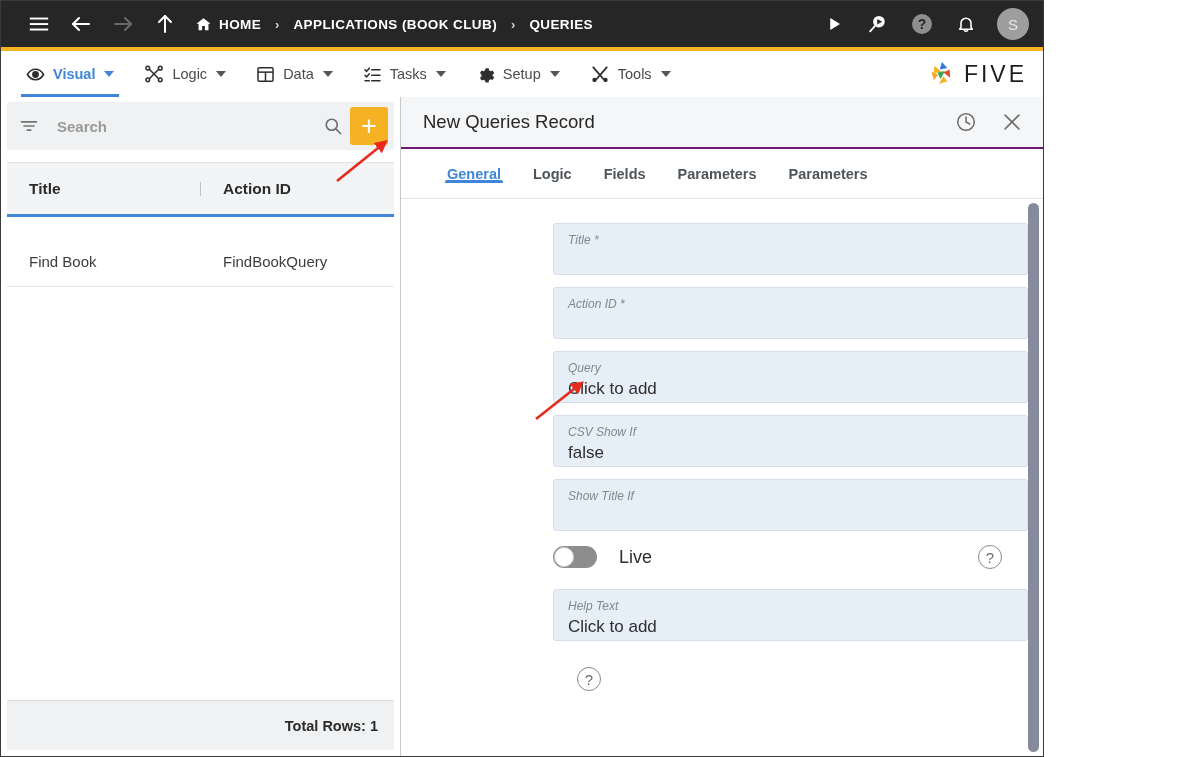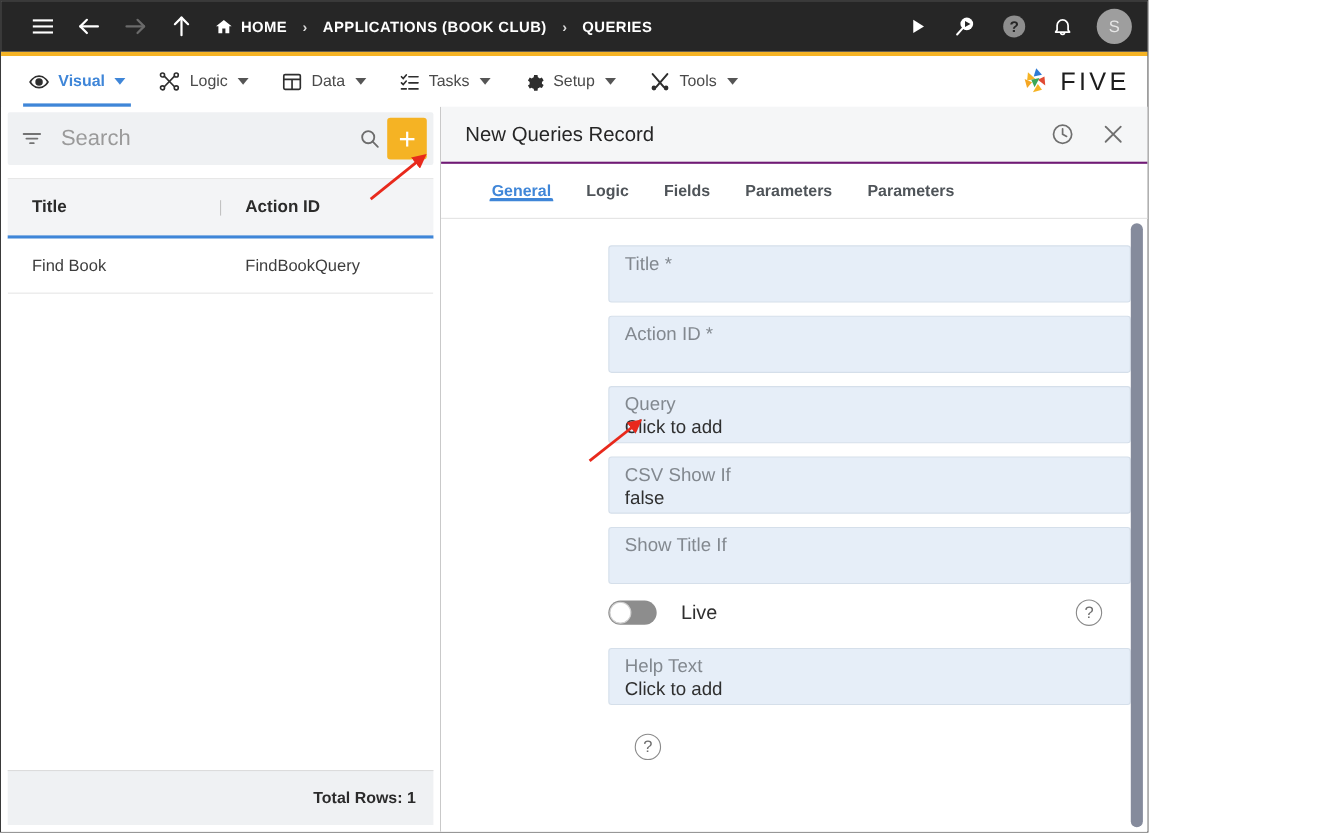--- a/index.html
+++ b/index.html
@@ -110,33 +110,34 @@
     height: 48px; flex: 0 0 48px;
     margin: 5px 6px 0 6px;
     background: #eff1f3;
     display: flex; align-items: center;
     padding: 0 6px 0 12px;
     border-radius: 2px;
   }
   .filter-icon { width: 26px; display: flex; align-items: center; color: #737373; }
   .search-input {
     flex: 1; border: none; outline: none; background: transparent;
-    font-size: 20px; color: #3c3c3c; padding-left: 12px;
+    font-size: 15px; color: #3c3c3c; padding-left: 12px;
     font-family: "Liberation Sans", sans-serif;
+    font-weight: bold;
   }
   .search-input::placeholder { color: #9a9a9a; }
   .search-glass { width: 34px; display: flex; align-items: center; justify-content: center; color: #6d6d6d; }
   .add-btn {
     width: 38px; height: 38px; background: #f5b324;
     border: none; border-radius: 3px;
     color: #ffffff; font-size: 27px; line-height: 1;
     display: flex; align-items: center; justify-content: center;
     cursor: pointer; font-weight: 300;
   }
-  .table-wrap { flex: 1 1 auto; display: flex; flex-direction: column; margin: 12px 6px 0 6px; min-height: 0; border-top: 1px solid #e2e2e2; }
+  .table-wrap { flex: 1 1 auto; display: flex; flex-direction: column; margin: 12px 6px 0 6px; min-height: 0; border-top: 1px solid #e2e2e2; gap: 20px; }
   .thead {
     height: 54px; flex: 0 0 54px;
     background: #f3f4f6;
     display: flex; align-items: center;
     border-bottom: 3px solid #3f86d8;
   }
   .th {
     font-size: 15.5px; font-weight: bold; color: #2b2b2b;
     padding-left: 22px; position: relative;
   }
@@ -196,21 +197,21 @@
   }
   .form-scroll { flex: 1 1 auto; overflow: hidden; position: relative; padding-top: 24px; }
   .form-col { width: 575px; margin-left: 152px; }
   .frow { display: flex; align-items: flex-start; margin-bottom: 12px; }
   .field {
     width: 475px; min-height: 52px;
     background: #e6eef8; border: 1px solid #d5dfea;
     border-radius: 3px;
     padding: 8px 14px 0 14px;
   }
-  .f-label { font-size: 17px; color: #82888f; line-height: 16px; }
+  .f-label { font-size: 12px; color: #82888f; line-height: 16px; font-style: italic; }
   .f-value { font-size: 17px; color: #2f2f2f; line-height: 24px; margin-top: 1px; }
   .help-ic {
     width: 24px; height: 24px; margin-left: 24px; margin-top: 14px;
     border: 1.7px solid #8a8a8a; border-radius: 50%;
     color: #6e6e6e; font-size: 15px;
     display: flex; align-items: center; justify-content: center;
     flex: 0 0 24px;
   }
   .toggle-row { display: flex; align-items: center; margin: 14px 0 20px 0; }
   .toggle {

